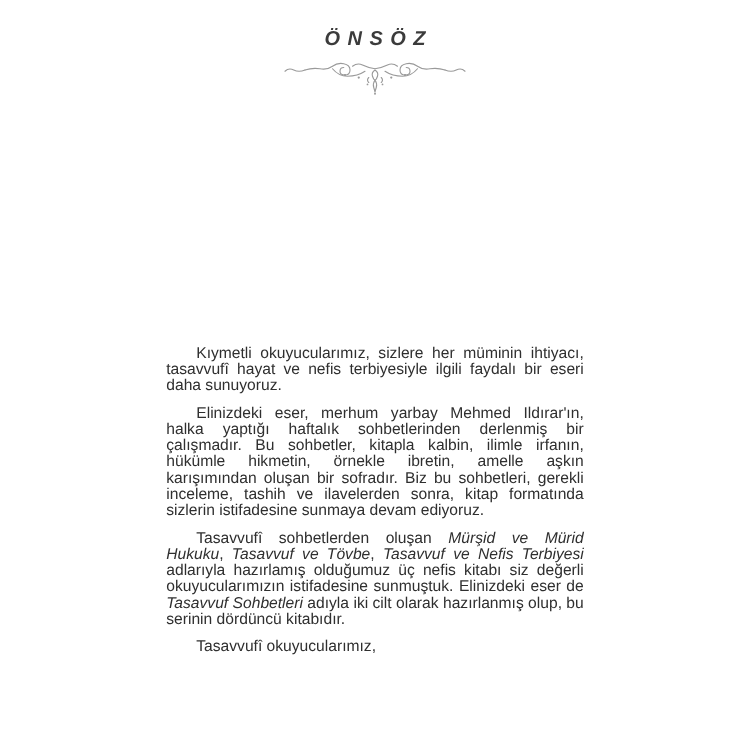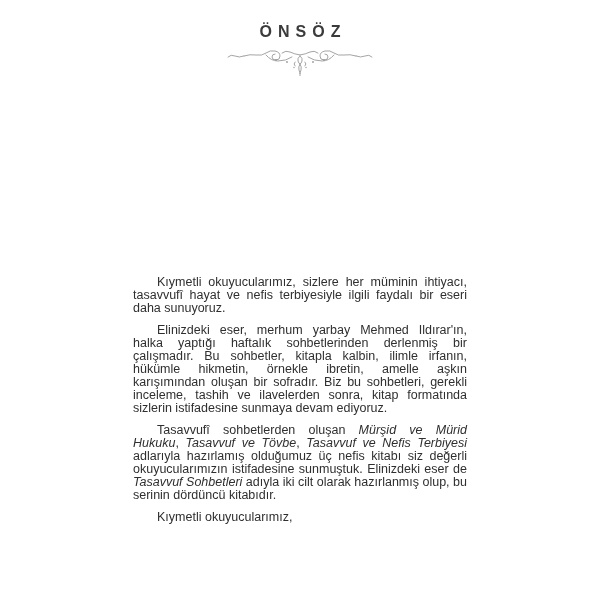--- a/index.html
+++ b/index.html
@@ -18,20 +18,21 @@
   }
   .page-title {
     margin: 0;
     padding-top: 23px;
     text-align: center;
     font-size: 16px;
     font-weight: bold;
     letter-spacing: 6px;
     color: #3b3b3b;
     text-indent: 6px; 
+    font-style: italic;
   }
   .ornament-wrap {
     width: 160px;
     margin: 6px auto 0 auto;
     text-align: center;
   }
   .ornament-wrap svg {
     display: block;
     margin: 0 auto;
   }
@@ -80,17 +81,17 @@
       <circle cx="75" cy="28" r="0.8" fill="#9a9a9a" stroke="none"></circle>
       <circle cx="69" cy="20.5" r="0.7" fill="#9a9a9a" stroke="none"></circle>
       <circle cx="81" cy="20.5" r="0.7" fill="#9a9a9a" stroke="none"></circle>
     </svg>
   </div>
 
   <div class="text-block">
     <p><span>Kıymetli okuyucularımız, sizlere her müminin ihtiyacı, tasavvufî hayat ve nefis terbiyesiyle ilgili faydalı bir eseri daha sunuyoruz.</span></p>
     <p><span>Elinizdeki eser, merhum yarbay Mehmed Ildırar'ın, halka yaptığı haftalık sohbetlerinden derlenmiş bir çalışmadır. Bu sohbetler, kitapla kalbin, ilimle irfanın, hükümle hikmetin, örnekle ibretin, amelle aşkın karışımından oluşan bir sofradır. Biz bu sohbetleri, gerekli inceleme, tashih ve ilavelerden sonra, kitap formatında sizlerin istifadesine sunmaya devam ediyoruz.</span></p>
     <p><span>Tasavvufî sohbetlerden oluşan </span><span class="italic">Mürşid ve Mürid Hukuku</span><span>, </span><span class="italic">Tasavvuf ve Tövbe</span><span>, </span><span class="italic">Tasavvuf ve Nefis Terbiyesi</span><span> adlarıyla hazırlamış olduğumuz üç nefis kitabı siz değerli okuyucularımızın istifadesine sunmuştuk. Elinizdeki eser de </span><span class="italic">Tasavvuf Sohbetleri</span><span> adıyla iki cilt olarak hazırlanmış olup, bu serinin dördüncü kitabıdır.</span></p>
-    <p><span>Kıymetli okuyucularımız,</span></p>
+    <p><span>Tasavvufî okuyucularımız,</span></p>
 
   </div>
 
 </div>
 
 </body></html>

